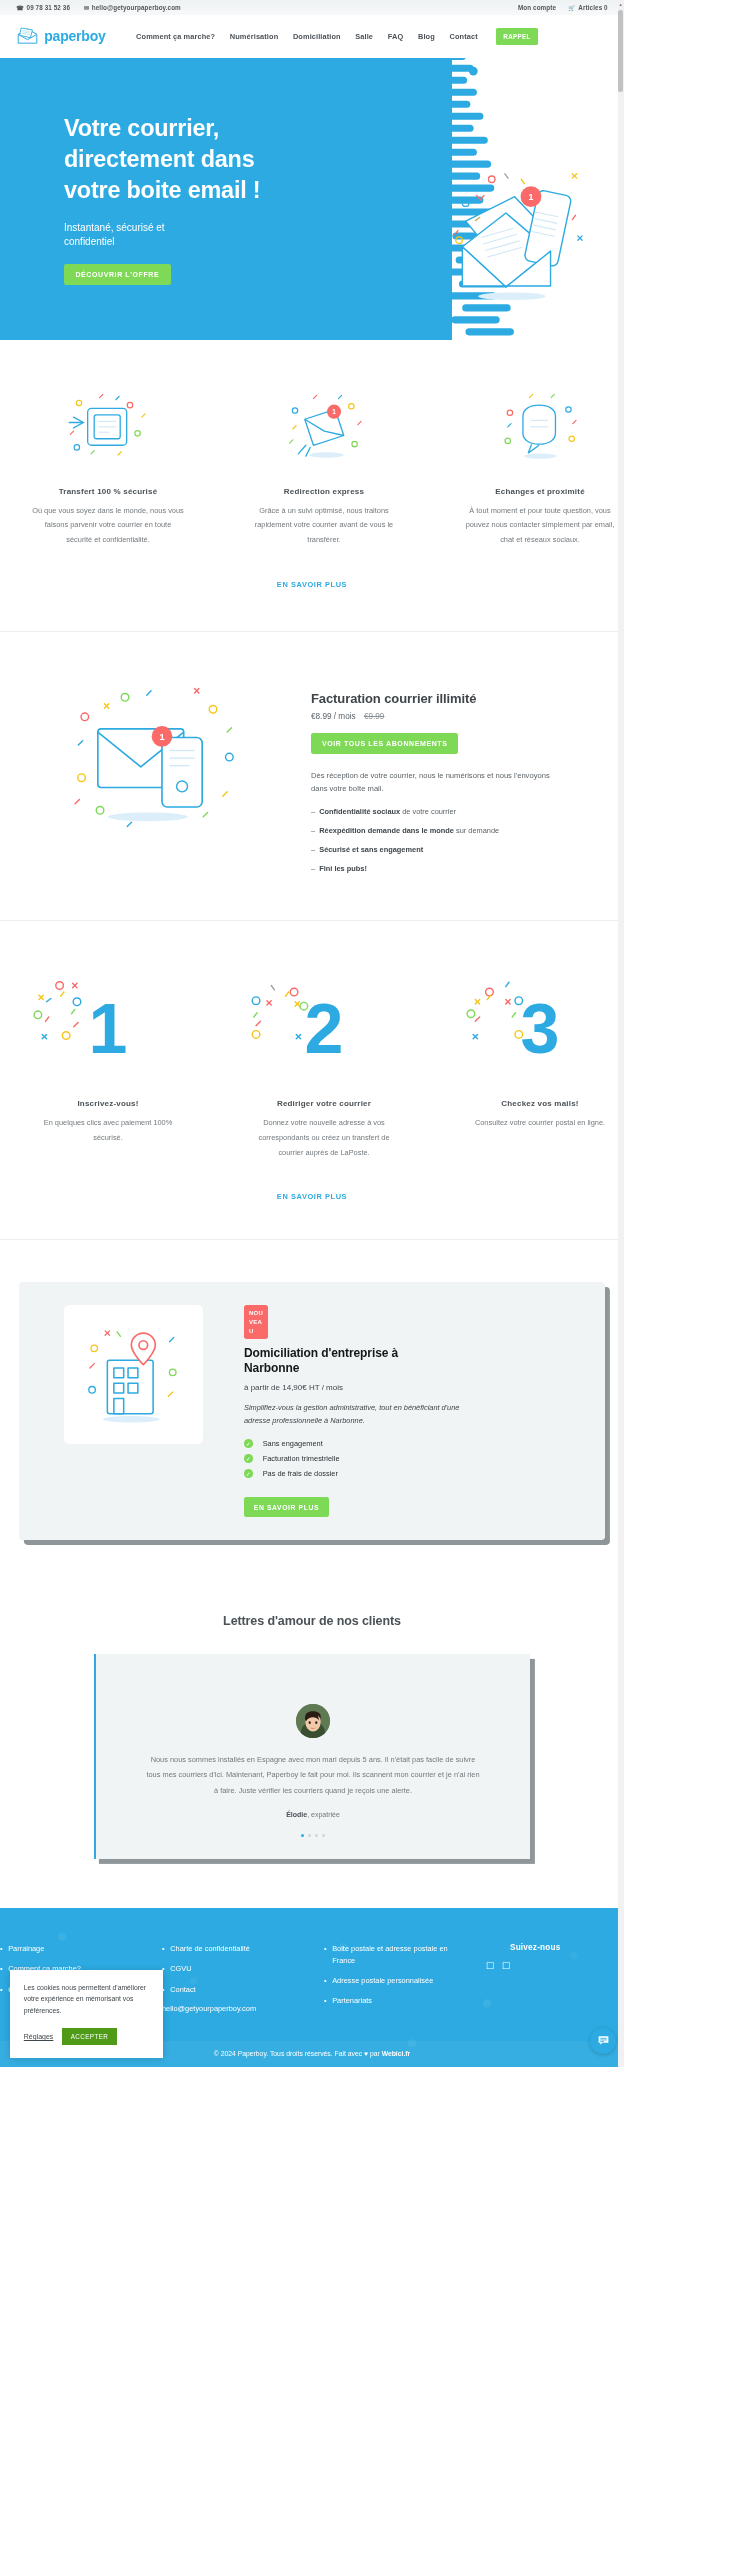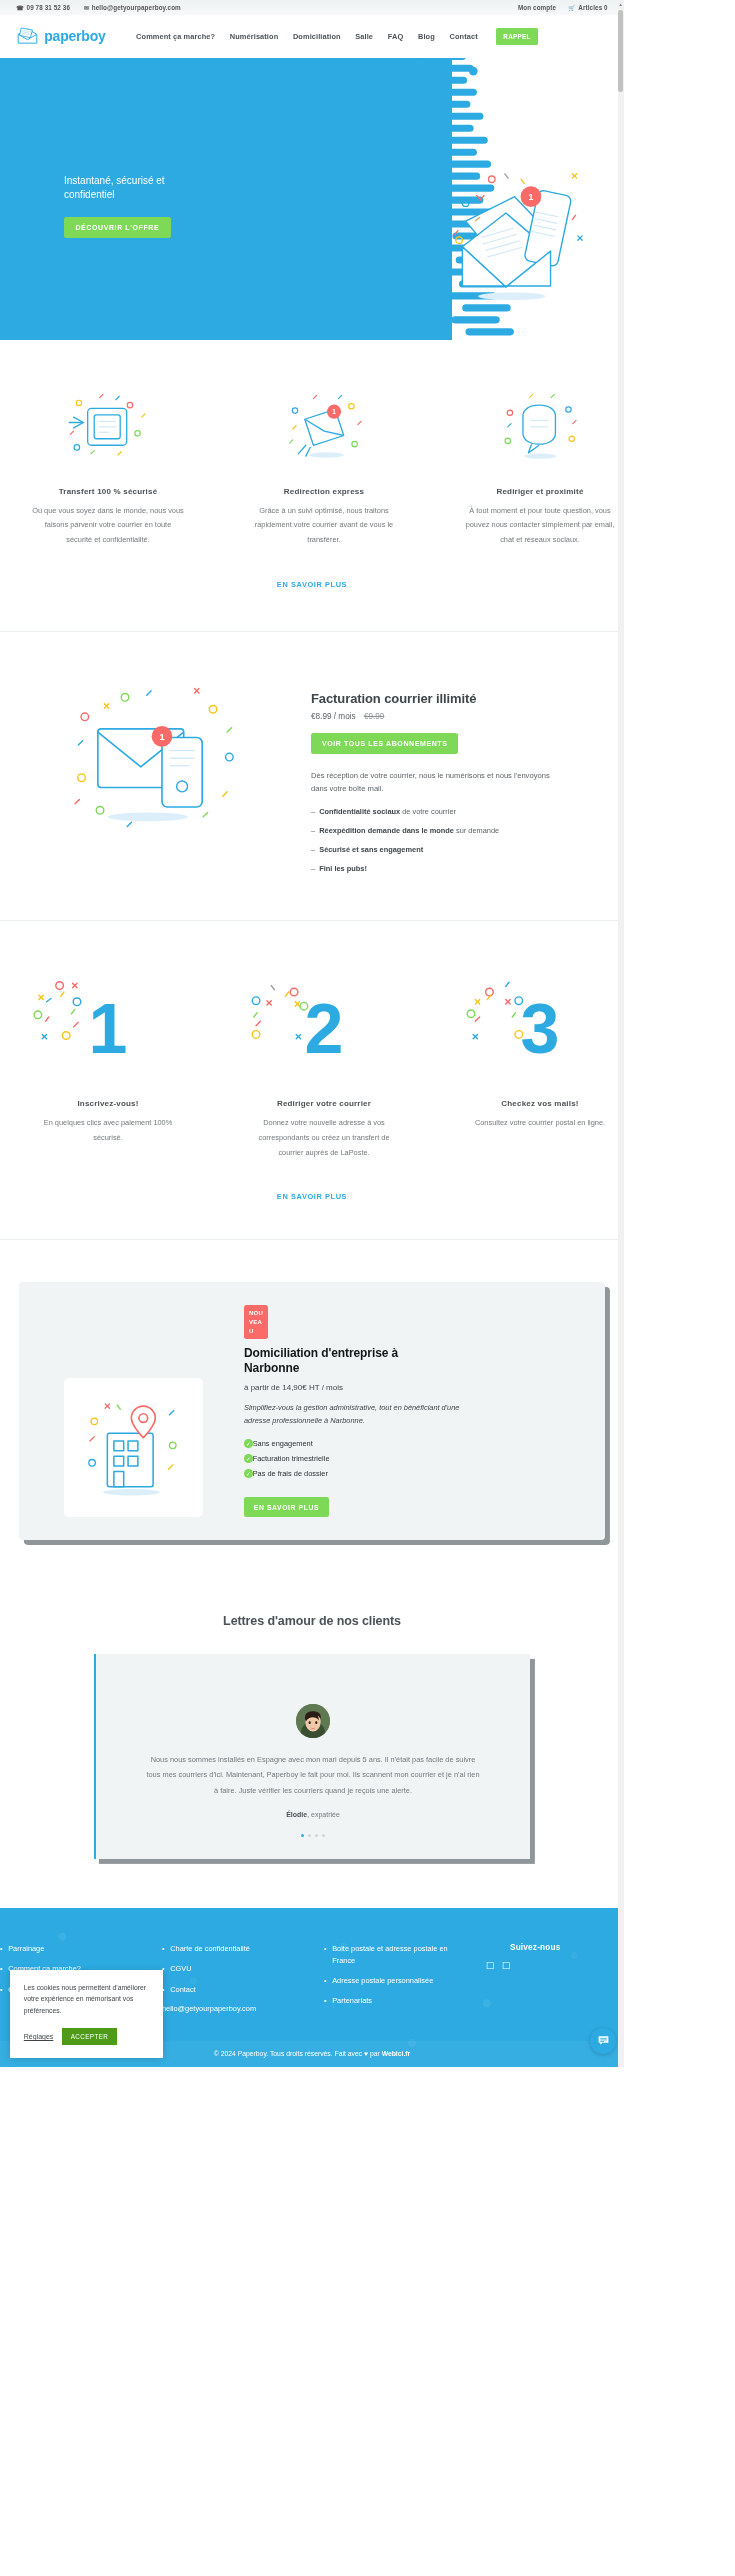--- a/index.html
+++ b/index.html
@@ -128,21 +128,21 @@
   }
   .st-desc {
     margin-top:7.6px; font-size:7.4px; line-height:2.0; color:#73797d;
     text-align:center; max-width:150px;
   }
 
   
   .domi-sec { background:#fff; padding:42px 0 44px; }
   .domi-card {
     width:586px; margin:0 auto; background:#f1f4f5; border-radius:3.8px;
-    box-shadow:4.9px 4.9px 0 0 #8f9699; display:flex; align-items:flex-end;
+    box-shadow:4.9px 4.9px 0 0 #8f9699; display:flex; align-items:flex-start;
     padding:23px 27px; position:relative;
   }
   .domi-left { width:174px; display:flex; justify-content:center; }
   .domi-pic {
     width:139px; height:139px; background:#fff; border-radius:5.4px;
     display:flex; align-items:center; justify-content:center;
   }
   .domi-right { flex:1; padding-left:24px; }
   .badge-new {
     display:inline-block; background:#f96a68; color:#fff; font-size:6px;
@@ -153,21 +153,21 @@
     margin-top:6.5px; font-size:12px; font-weight:bold; color:#15181a;
     line-height:1.3; letter-spacing:-0.1px; max-width:212px;
   }
   .domi-price { margin-top:6.5px; font-size:8px; color:#3f464b; }
   .domi-it {
     margin-top:9.8px; font-size:7.4px; line-height:1.7; color:#3f464b;
     font-style:italic; font-weight:500; max-width:229px;
   }
   .domi-list { margin-top:12px; list-style:none; }
   .domi-list li {
-    display:flex; align-items:center; gap:0; font-size:7.4px;
+    display:flex; align-items:center; gap:10px; font-size:7.4px;
     color:#2b3034; margin-bottom:6px;
   }
   .chk {
     width:8.7px; height:8.7px; border-radius:50%; background:#7ed957;
     color:#fff; font-size:5.4px; display:flex; align-items:center;
     justify-content:center; flex:0 0 8.7px; font-weight:bold;
   }
   .btn-domi {
     margin-top:13px; background:#7ed957; color:#fff; font-size:6.8px;
     font-weight:bold; letter-spacing:0.6px; padding:6.5px 9.8px;
@@ -359,20 +359,25 @@
         <path d="M58 448 H134"></path>
           <path d="M84 470 H160"></path>
           <path d="M64 492 H140"></path>
           <path d="M90 514 H166"></path>
       </g>
       <circle cx="98" cy="35" r="8" fill="#2caae1"></circle>
       <circle cx="122" cy="420" r="8" fill="#2caae1"></circle>
     </svg>
 
     <div class="hero-inner">
+      <h1>
+        <span>Votre courrier,</span><br>
+        <span>directement dans</span><br>
+        <span>votre boite email !</span>
+      </h1>
       <div class="sub">
         <span>Instantané, sécurisé et</span><br>
         <span>confidentiel</span>
       </div>
       <button class="btn-hero">DÉCOUVRIR L'OFFRE</button>
     </div>
 
     <svg class="hero-ill" width="153" height="147" viewBox="0 0 280 270">
       <g stroke="#2caae1" stroke-width="2.6" fill="#fff" stroke-linejoin="round">
         <path d="M30 105 L120 60 L198 142 L108 198 Z"></path>
@@ -502,21 +507,21 @@
               <circle cx="130" cy="34" r="5" stroke="#2caae1"></circle>
               <circle cx="136" cy="88" r="5" stroke="#f5c518"></circle>
               <circle cx="18" cy="92" r="5" stroke="#7ed957"></circle>
               <path d="M58 12 L64 6" stroke="#f5c518"></path>
               <path d="M98 12 L104 6" stroke="#7ed957"></path>
               <path d="M18 66 L24 60" stroke="#2caae1"></path>
               <path d="M138 60 L144 54" stroke="#f96a68"></path>
             </g>
           </svg>
         </div>
-        <div class="f-title">Rediriger et proximité</div>
+        <div class="f-title">Echanges et proximité</div>
         <div class="f-desc">À tout moment et pour toute question, vous pouvez nous contacter simplement par email, chat et réseaux sociaux.</div>
       </div>
 
     </div>
     <a class="link-more">EN SAVOIR PLUS</a>
   </div>
 
   <div class="subs">
     <div class="subs-row">
       <div class="subs-left">

